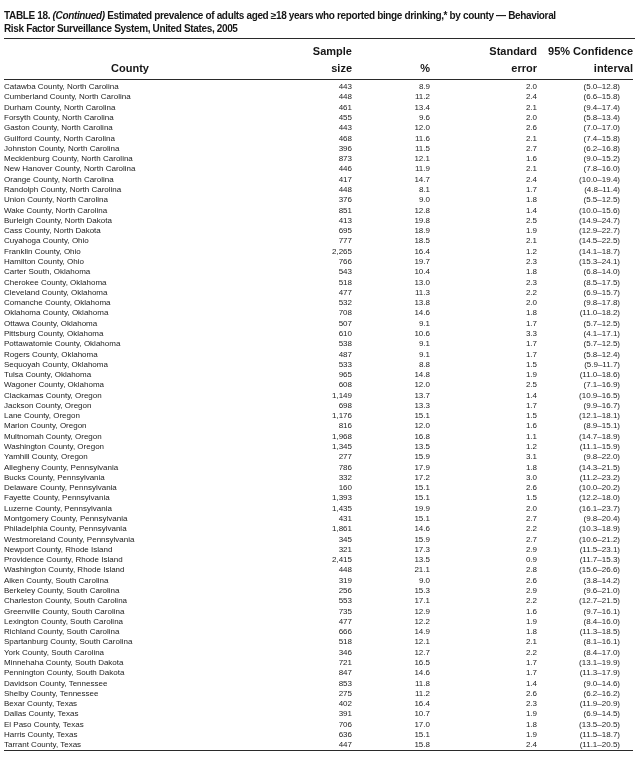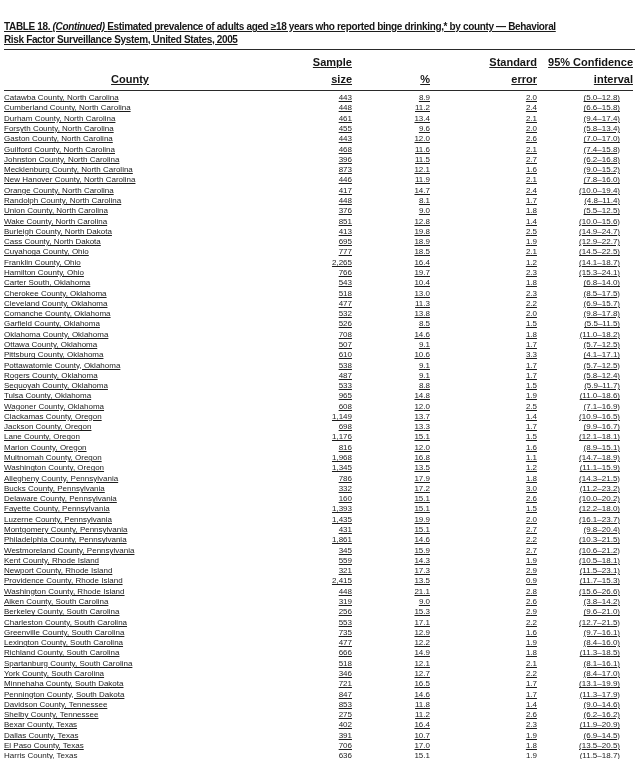--- a/index.html
+++ b/index.html
@@ -4,21 +4,21 @@
 <style>
   * { box-sizing: border-box; }
   html, body { margin: 0; padding: 0; }
   body {
     width: 640px; height: 759px;
     background: #ffffff;
     color: #1c1c1c;
     font-family: "Liberation Sans", sans-serif;
     overflow: hidden;
   }
-  .page { width: 640px; height: 759px; padding: 19px 5px 0 4px; overflow: hidden; text-decoration: underline; }
+  .page { width: 640px; height: 759px; padding: 8px 5px 0 4px; overflow: hidden; }
   .title {
     margin: 2px 0 0 0;
     font-weight: bold;
     font-size: 10px;
     line-height: 12.6px;
     letter-spacing: -0.35px;
     color: #161616;
     white-space: nowrap;
   }
   .title .cont { font-style: italic; }
@@ -240,27 +240,20 @@
           <td class="ci">(6.9–15.7)</td>
         </tr>
         <tr>
           <td class="county">Comanche County, Oklahoma</td>
           <td class="n">532</td>
           <td class="pct">13.8</td>
           <td class="se">2.0</td>
           <td class="ci">(9.8–17.8)</td>
         </tr>
         <tr>
-          <td class="county">Garfield County, Oklahoma</td>
-          <td class="n">526</td>
-          <td class="pct">8.5</td>
-          <td class="se">1.5</td>
-          <td class="ci">(5.5–11.5)</td>
-        </tr>
-        <tr>
           <td class="county">Oklahoma County, Oklahoma</td>
           <td class="n">708</td>
           <td class="pct">14.6</td>
           <td class="se">1.8</td>
           <td class="ci">(11.0–18.2)</td>
         </tr>
         <tr>
           <td class="county">Ottawa County, Oklahoma</td>
           <td class="n">507</td>
           <td class="pct">9.1</td>
@@ -345,20 +338,27 @@
           <td class="ci">(14.7–18.9)</td>
         </tr>
         <tr>
           <td class="county">Washington County, Oregon</td>
           <td class="n">1,345</td>
           <td class="pct">13.5</td>
           <td class="se">1.2</td>
           <td class="ci">(11.1–15.9)</td>
         </tr>
         <tr>
+          <td class="county">Yamhill County, Oregon</td>
+          <td class="n">277</td>
+          <td class="pct">15.9</td>
+          <td class="se">3.1</td>
+          <td class="ci">(9.8–22.0)</td>
+        </tr>
+        <tr>
           <td class="county">Allegheny County, Pennsylvania</td>
           <td class="n">786</td>
           <td class="pct">17.9</td>
           <td class="se">1.8</td>
           <td class="ci">(14.3–21.5)</td>
         </tr>
         <tr>
           <td class="county">Bucks County, Pennsylvania</td>
           <td class="n">332</td>
           <td class="pct">17.2</td>
@@ -391,35 +391,28 @@
           <td class="n">431</td>
           <td class="pct">15.1</td>
           <td class="se">2.7</td>
           <td class="ci">(9.8–20.4)</td>
         </tr>
         <tr>
           <td class="county">Philadelphia County, Pennsylvania</td>
           <td class="n">1,861</td>
           <td class="pct">14.6</td>
           <td class="se">2.2</td>
-          <td class="ci">(10.3–21.5)</td>
+          <td class="ci">(10.3–18.9)</td>
         </tr>
         <tr>
           <td class="county">Westmoreland County, Pennsylvania</td>
           <td class="n">345</td>
           <td class="pct">15.9</td>
           <td class="se">2.7</td>
           <td class="ci">(10.6–21.2)</td>
-        </tr>
-        <tr>
-          <td class="county">Kent County, Rhode Island</td>
-          <td class="n">559</td>
-          <td class="pct">14.3</td>
-          <td class="se">1.9</td>
-          <td class="ci">(10.5–18.1)</td>
         </tr>
         <tr>
           <td class="county">Newport County, Rhode Island</td>
           <td class="n">321</td>
           <td class="pct">17.3</td>
           <td class="se">2.9</td>
           <td class="ci">(11.5–23.1)</td>
         </tr>
         <tr>
           <td class="county">Providence County, Rhode Island</td>

